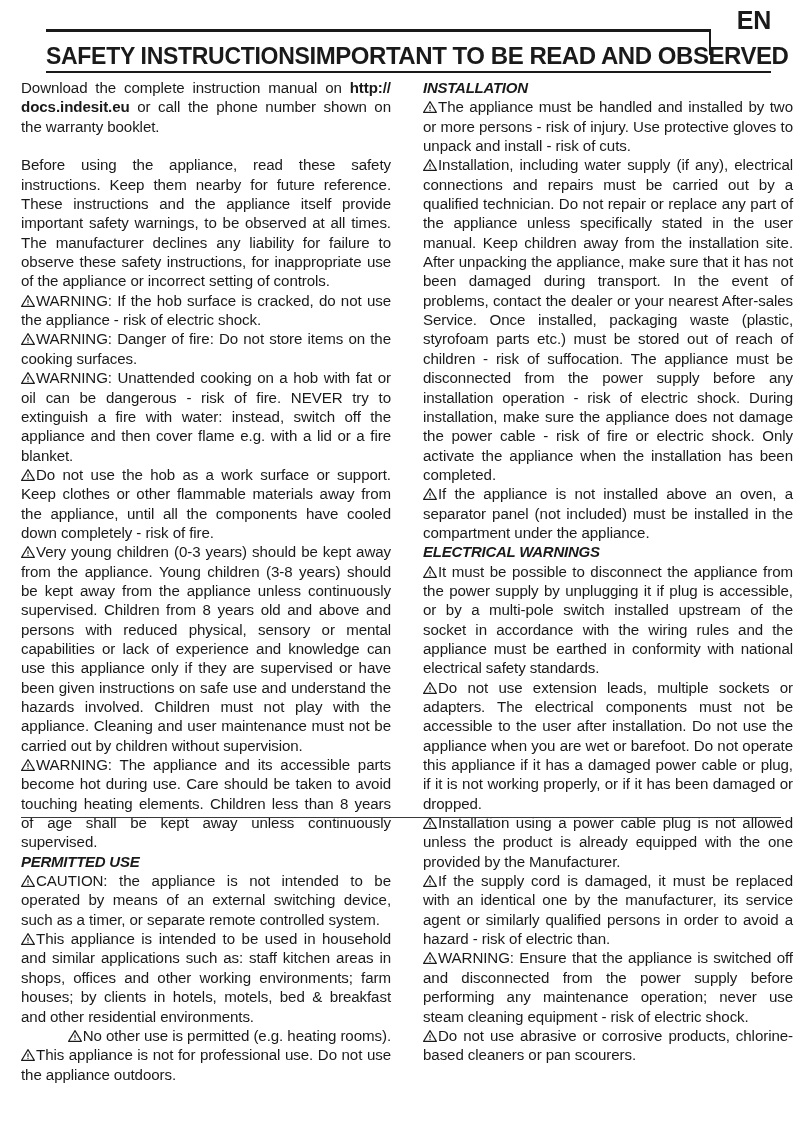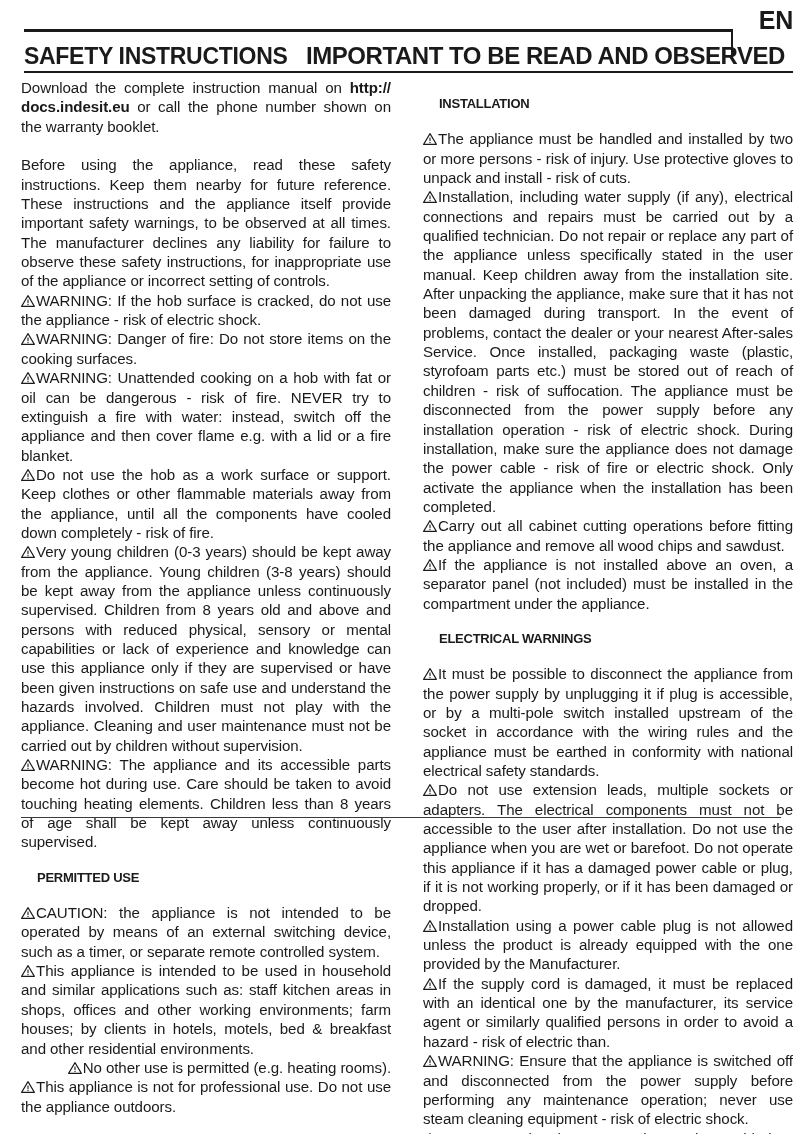--- a/index.html
+++ b/index.html
@@ -14,21 +14,21 @@
     font-family: "Liberation Sans", sans-serif;
     color: #1a1a1a;
     overflow: hidden;
   }
 
   .page {
     position: relative;
     width: 802px;
     height: 850px;
     box-sizing: border-box;
-    padding: 0 9px;
+    padding: 0 31px;
   }
 
   
   .header {
     position: relative;
     height: 74px;
   }
 
   .rule-top {
     position: absolute;
@@ -118,25 +118,26 @@
   }
   .para .b {
     font-weight: bold;
   }
 
   .spacer {
     height: 19.35px;
   }
 
   .section-head {
-    font-size: 13px;
+    font-size: 15px;
     line-height: 19.35px;
     font-weight: bold;
     letter-spacing: -0.25px;
-    margin: 16px;
+    margin: 0;
+    font-style: italic;
   }
 
   
   .warn {
     display: inline-block;
     position: relative;
     width: 14px;
     height: 12px;
     vertical-align: -1px;
     margin-right: 1px;
@@ -259,25 +260,20 @@
               <rect x="6.45" y="4.6" width="1.1" height="3.6" fill="#1a1a1a"></rect>
               <rect x="6.45" y="9.0" width="1.1" height="1.1" fill="#1a1a1a"></rect>
             </svg></span><span>The appliance must be handled and installed by two or more persons - risk of injury. Use protective gloves to unpack and install - risk of cuts.</span></p>
 
       <p class="para"><span class="warn"><svg viewBox="0 0 14 12">
               <path d="M7 0.6 L13.4 11.4 L0.6 11.4 Z" fill="none" stroke="#1a1a1a" stroke-width="1.1" stroke-linejoin="round"></path>
               <rect x="6.45" y="4.6" width="1.1" height="3.6" fill="#1a1a1a"></rect>
               <rect x="6.45" y="9.0" width="1.1" height="1.1" fill="#1a1a1a"></rect>
             </svg></span><span>Installation, including water supply (if any), electrical connections and repairs must be carried out by a qualified technician. Do not repair or replace any part of the appliance unless specifically stated in the user manual. Keep children away from the installation site. After unpacking the appliance, make sure that it has not been damaged during transport. In the event of problems, contact the dealer or your nearest After-sales Service. Once installed, packaging waste (plastic, styrofoam parts etc.) must be stored out of reach of children - risk of suffocation. The appliance must be disconnected from the power supply before any installation operation - risk of electric shock. During installation, make sure the appliance does not damage the power cable - risk of fire or electric shock. Only activate the appliance when the installation has been completed.</span></p>
 
-      <p class="para"><span class="warn"><svg viewBox="0 0 14 12">
-              <path d="M7 0.6 L13.4 11.4 L0.6 11.4 Z" fill="none" stroke="#1a1a1a" stroke-width="1.1" stroke-linejoin="round"></path>
-              <rect x="6.45" y="4.6" width="1.1" height="3.6" fill="#1a1a1a"></rect>
-              <rect x="6.45" y="9.0" width="1.1" height="1.1" fill="#1a1a1a"></rect>
-            </svg></span><span>Carry out all cabinet cutting operations before fitting the appliance and remove all wood chips and sawdust.</span></p>
 
       <p class="para"><span class="warn"><svg viewBox="0 0 14 12">
               <path d="M7 0.6 L13.4 11.4 L0.6 11.4 Z" fill="none" stroke="#1a1a1a" stroke-width="1.1" stroke-linejoin="round"></path>
               <rect x="6.45" y="4.6" width="1.1" height="3.6" fill="#1a1a1a"></rect>
               <rect x="6.45" y="9.0" width="1.1" height="1.1" fill="#1a1a1a"></rect>
             </svg></span><span>If the appliance is not installed above an oven, a separator panel (not included) must be installed in the compartment under the appliance.</span></p>
 
       <p class="section-head">ELECTRICAL WARNINGS</p>
 
       <p class="para"><span class="warn"><svg viewBox="0 0 14 12">

